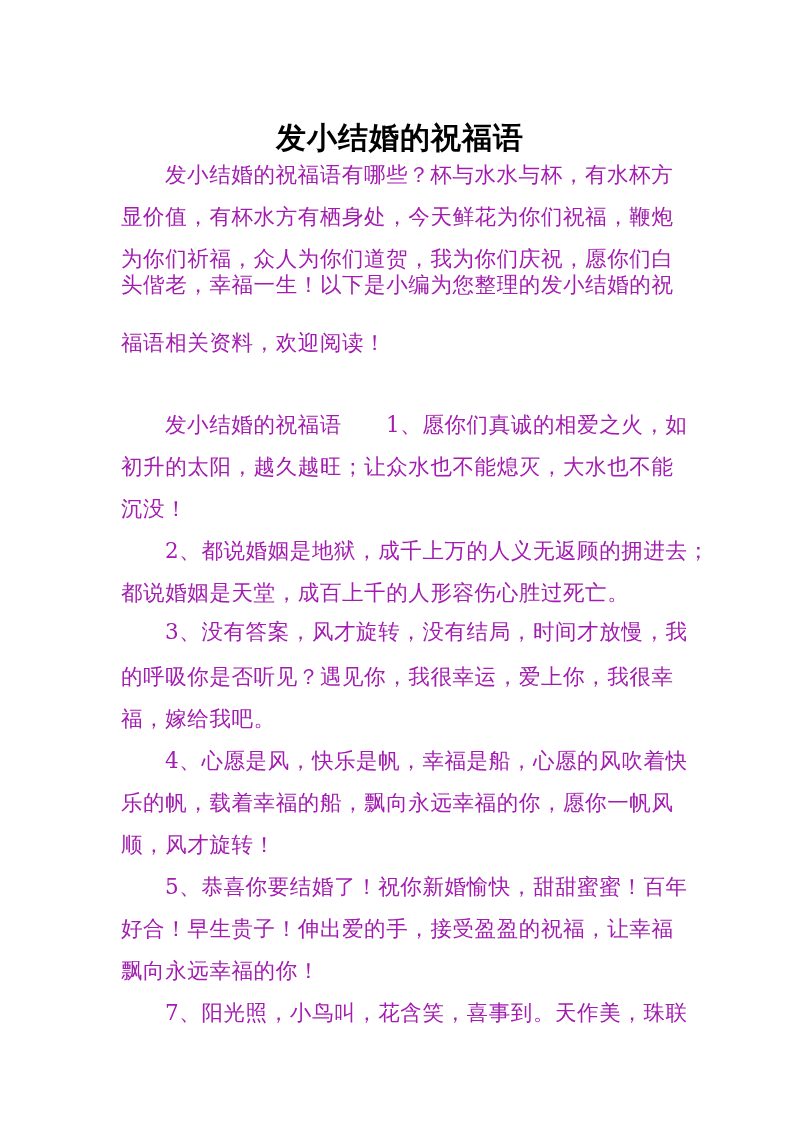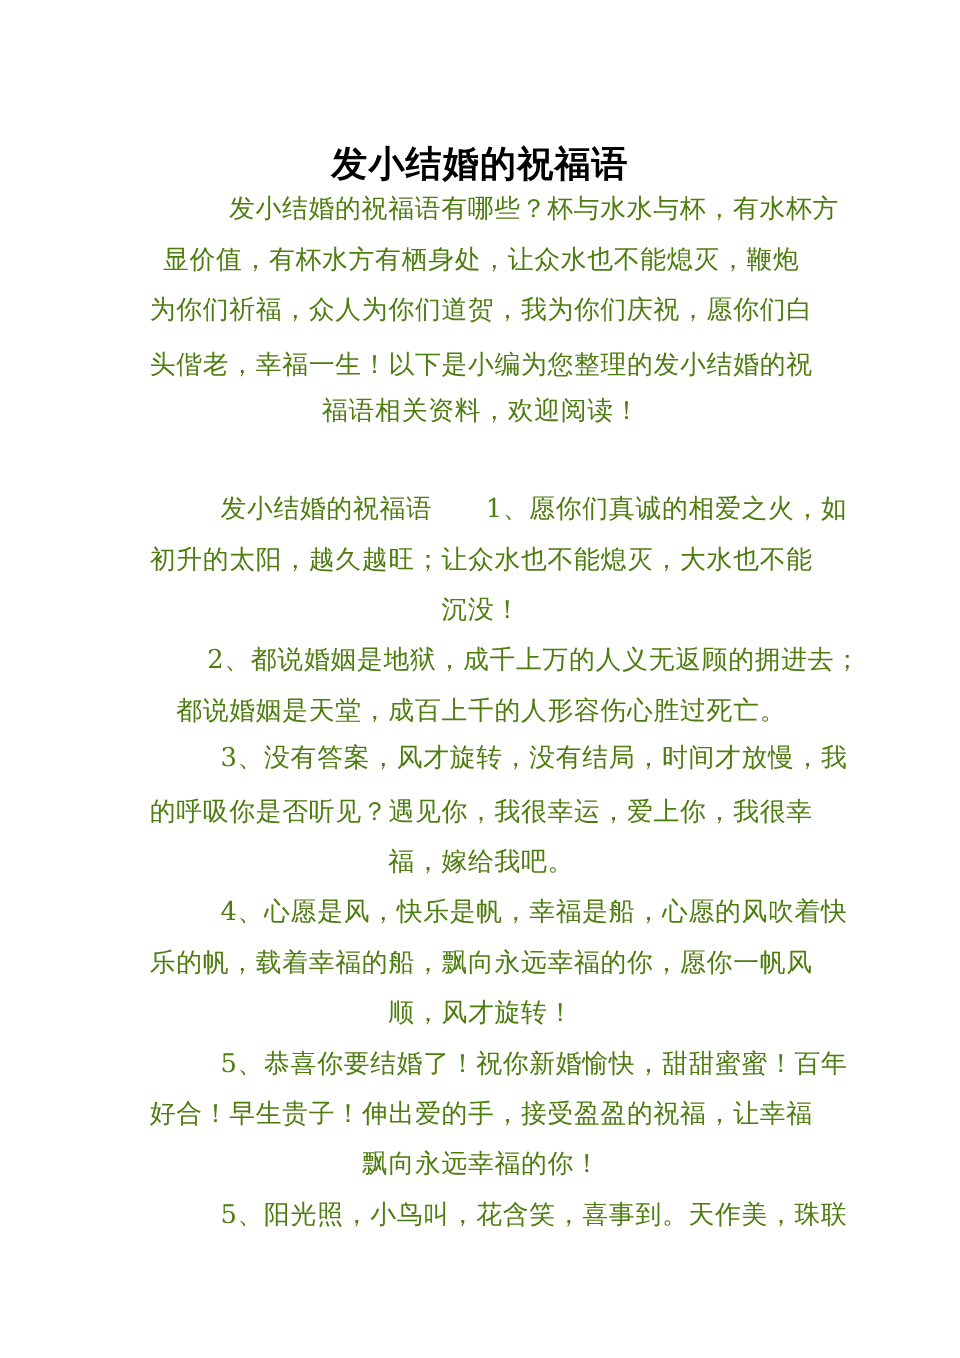--- a/index.html
+++ b/index.html
@@ -2,33 +2,33 @@
 <html><head>
 <meta charset="utf-8">
 <style>
   html, body { margin: 0; padding: 0; background: #ffffff; }
   body { width: 800px; height: 1132px; position: relative; overflow: hidden;
          font-family: "DejaVu Serif", "Liberation Serif", serif; color: #1a1a1a; }
   .title { position: absolute; top: 96px; left: 0; width: 800px; text-align: center;
            font-family: "DejaVu Sans", "Liberation Sans", sans-serif; font-weight: bold;
            font-size: 30px; line-height: 44px; color: #000; letter-spacing: 1px; }
   .line { position: absolute; left: 121px; width: 560px; font-size: 21.5px; line-height: 30px;
-          white-space: nowrap; letter-spacing: 0.6px; color: #4d7c0f; text-align: center; }
+          white-space: nowrap; letter-spacing: 0.6px; color: #a21caf; }
   .indent { left: 165px; }
 </style>
 </head>
 <body>
 
 <div>
   <h1 class="title">发小结婚的祝福语</h1>
 
   <div class="line indent" style="top:160px">发小结婚的祝福语有哪些？杯与水水与杯，有水杯方</div>
-  <div class="line" style="top:202px">显价值，有杯水方有栖身处，让众水也不能熄灭，鞭炮</div>
+  <div class="line" style="top:202px">显价值，有杯水方有栖身处，今天鲜花为你们祝福，鞭炮</div>
   <div class="line" style="top:244px">为你们祈福，众人为你们道贺，我为你们庆祝，愿你们白</div>
-  <div class="line" style="top:290px">头偕老，幸福一生！以下是小编为您整理的发小结婚的祝</div>
+  <div class="line" style="top:270px">头偕老，幸福一生！以下是小编为您整理的发小结婚的祝</div>
   <div class="line" style="top:328px">福语相关资料，欢迎阅读！</div>
 
   <div class="line indent" style="top:410px">发小结婚的祝福语　　1、愿你们真诚的相爱之火，如</div>
   <div class="line" style="top:452px">初升的太阳，越久越旺；让众水也不能熄灭，大水也不能</div>
   <div class="line" style="top:494px">沉没！</div>
 
   <div class="line indent" style="top:536px">2、都说婚姻是地狱，成千上万的人义无返顾的拥进去；</div>
   <div class="line" style="top:578px">都说婚姻是天堂，成百上千的人形容伤心胜过死亡。</div>
 
   <div class="line indent" style="top:617px">3、没有答案，风才旋转，没有结局，时间才放慢，我</div>
@@ -36,14 +36,14 @@
   <div class="line" style="top:704px">福，嫁给我吧。</div>
 
   <div class="line indent" style="top:746px">4、心愿是风，快乐是帆，幸福是船，心愿的风吹着快</div>
   <div class="line" style="top:788px">乐的帆，载着幸福的船，飘向永远幸福的你，愿你一帆风</div>
   <div class="line" style="top:830px">顺，风才旋转！</div>
 
   <div class="line indent" style="top:872px">5、恭喜你要结婚了！祝你新婚愉快，甜甜蜜蜜！百年</div>
   <div class="line" style="top:914px">好合！早生贵子！伸出爱的手，接受盈盈的祝福，让幸福</div>
   <div class="line" style="top:956px">飘向永远幸福的你！</div>
 
-  <div class="line indent" style="top:998px">5、阳光照，小鸟叫，花含笑，喜事到。天作美，珠联</div>
+  <div class="line indent" style="top:998px">7、阳光照，小鸟叫，花含笑，喜事到。天作美，珠联</div>
 </div>
 
 </body></html>

